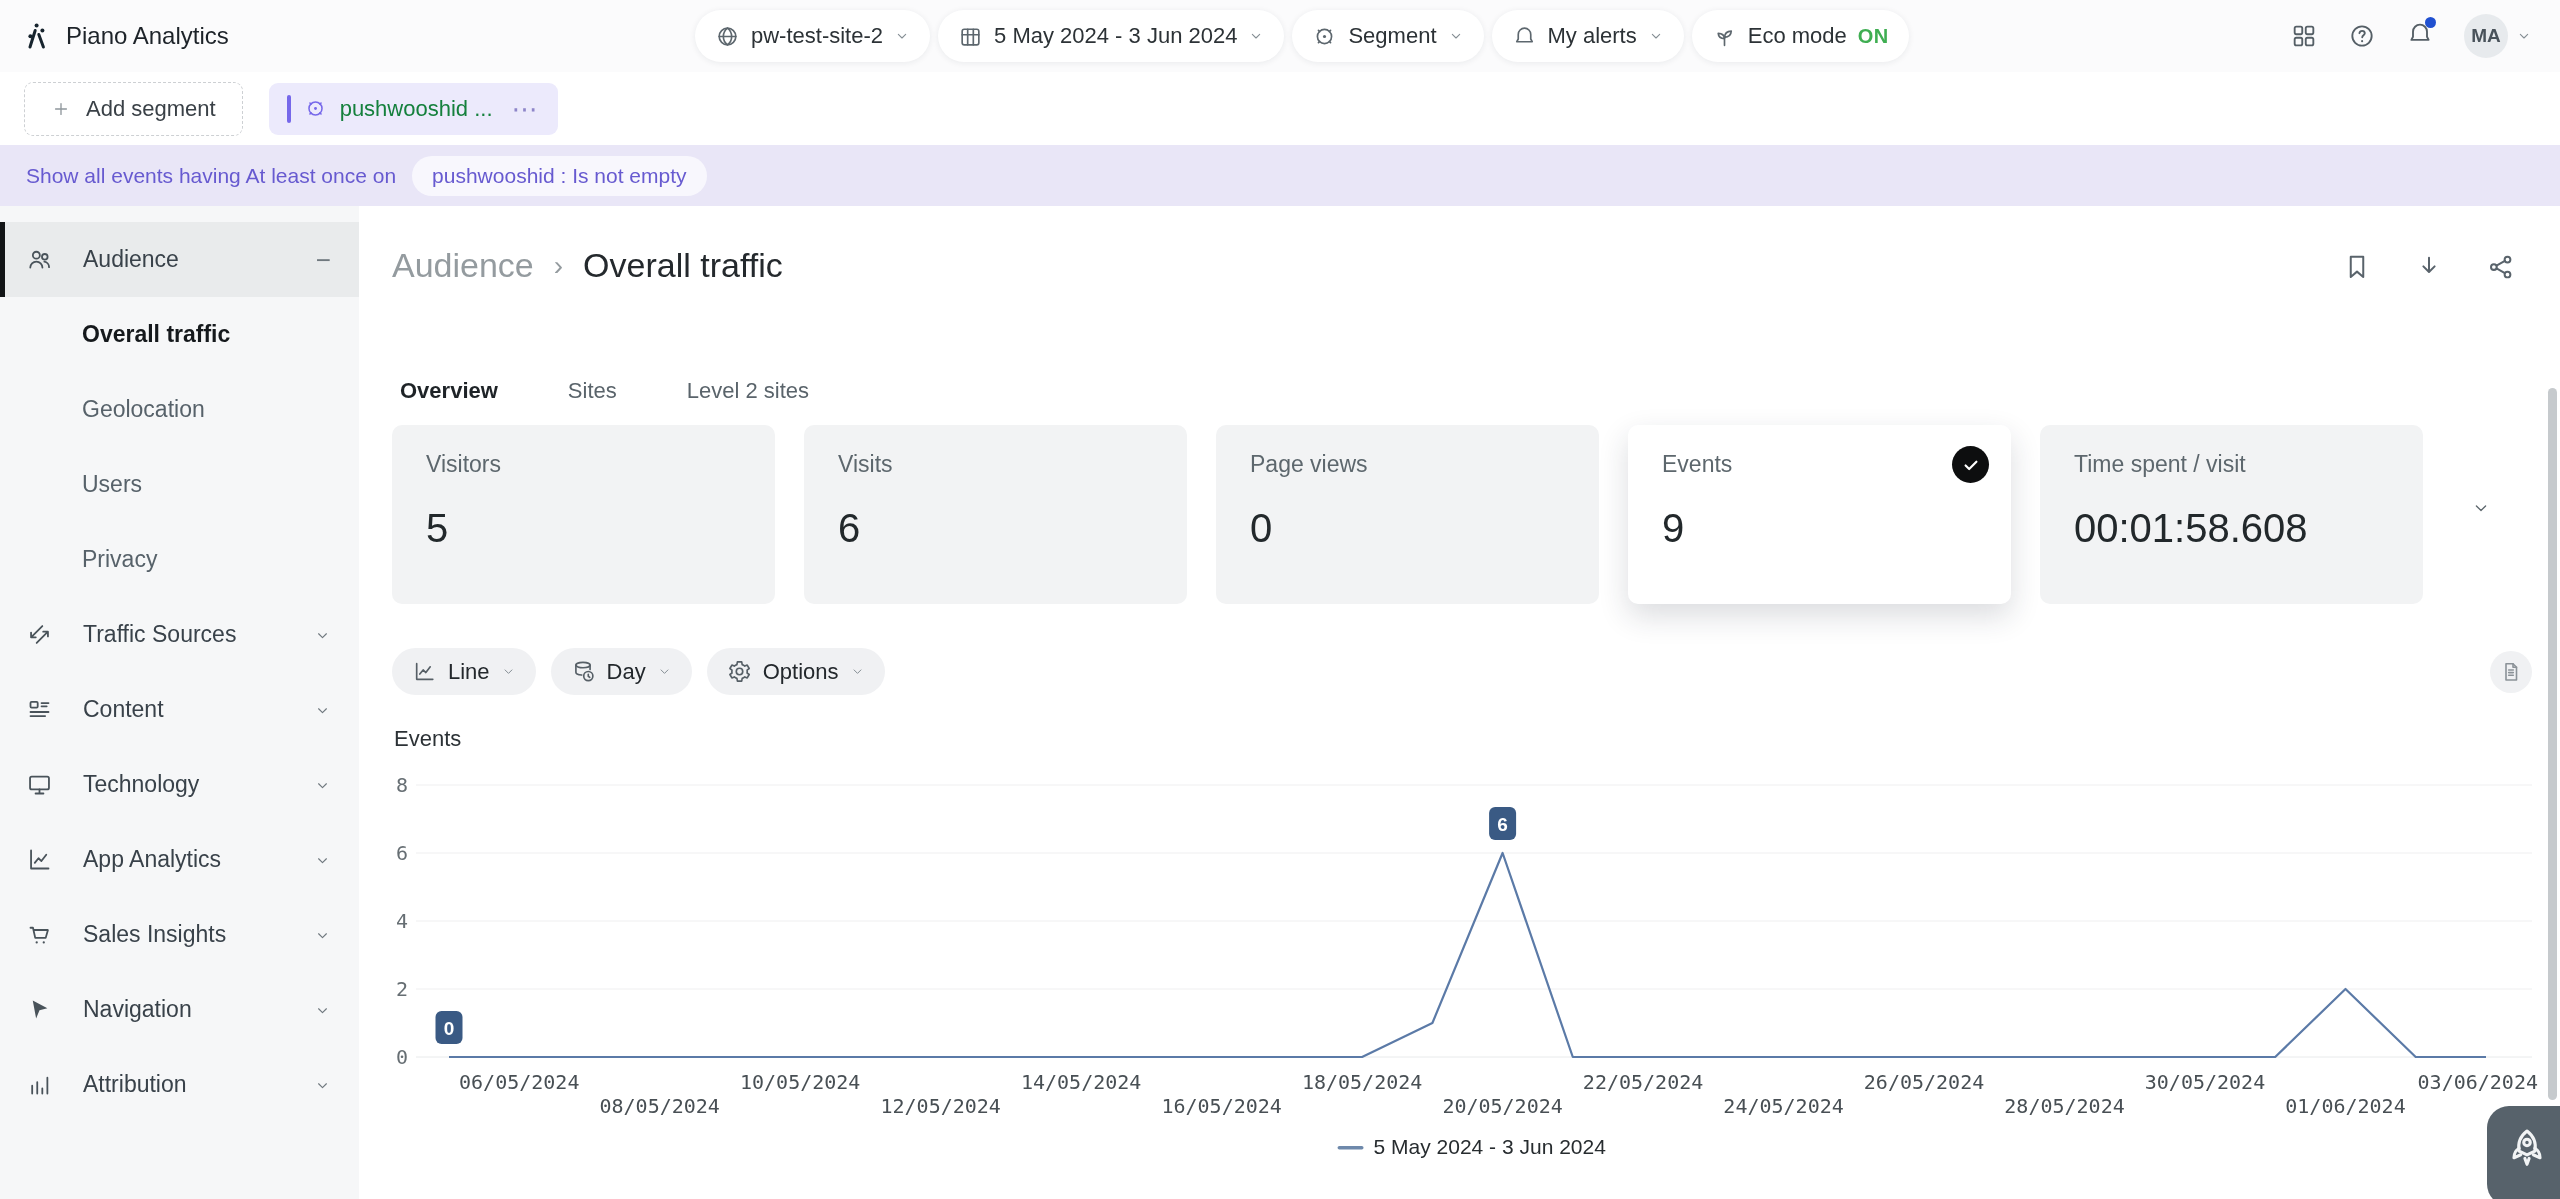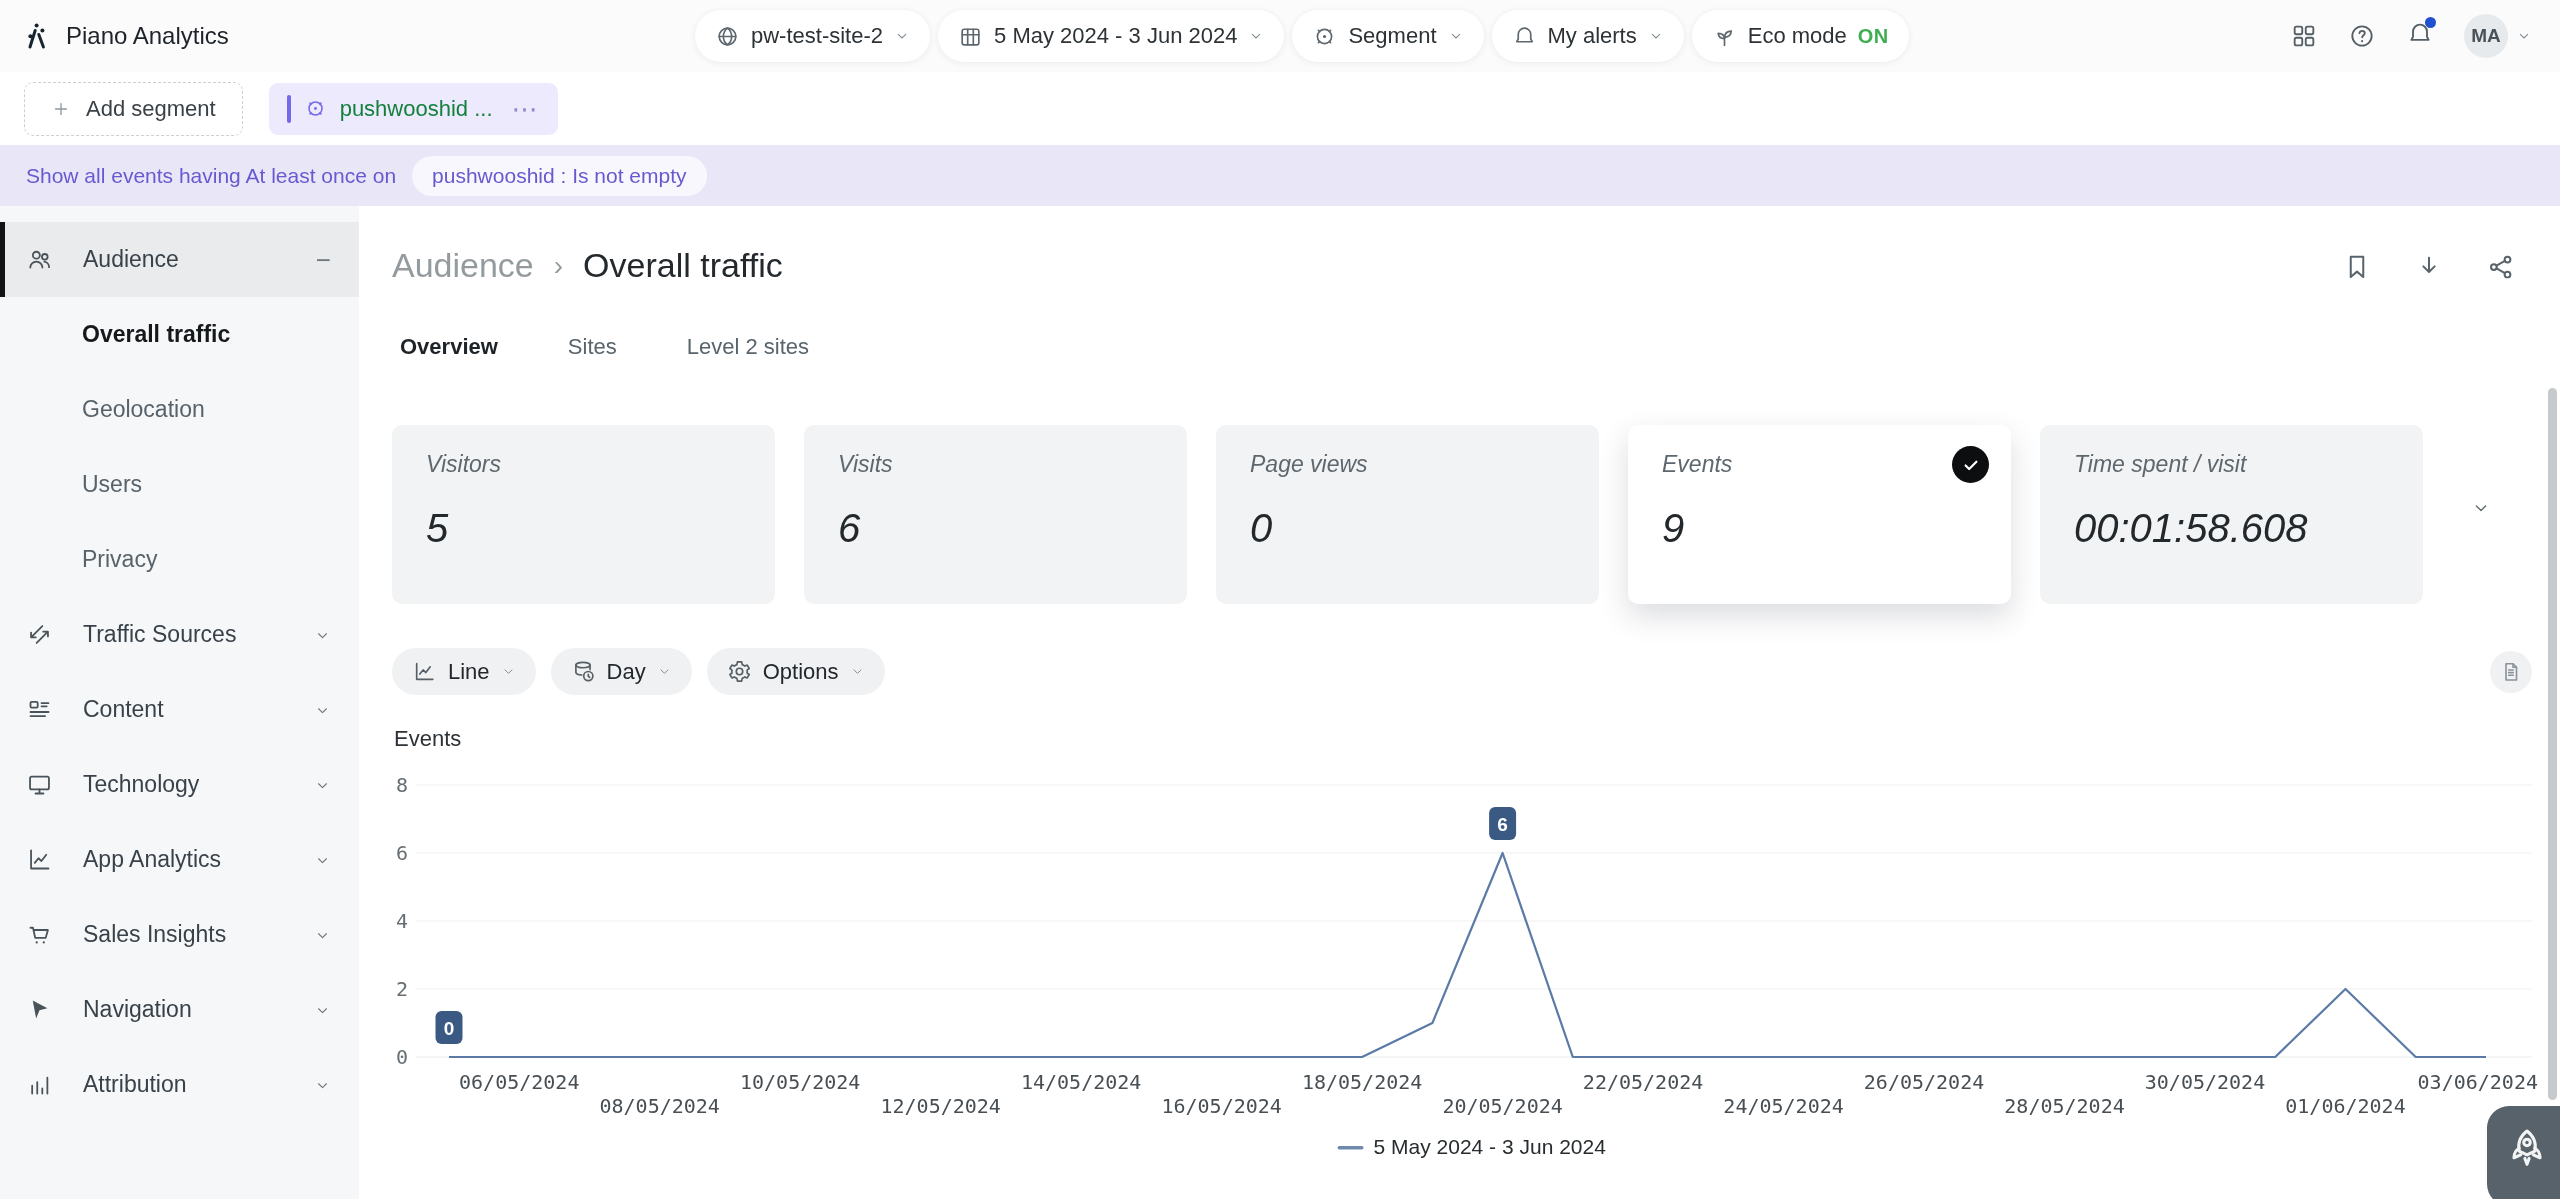--- a/index.html
+++ b/index.html
@@ -62,26 +62,26 @@
 
   
   .main{position:absolute;left:359px;top:206px;width:2201px;height:993px;background:#ffffff;}
   .breadcrumb{position:absolute;left:33px;top:40px;display:flex;align-items:center;gap:20px;font-size:34px;}
   .bc-parent{color:#949b9f;cursor:pointer;}
   .bc-sep{color:#949b9f;font-size:28px;}
   .bc-current{color:#24292d;}
   .head-actions{position:absolute;right:44px;top:46px;display:flex;align-items:center;gap:42px;}
   .head-actions .icn{color:#59636b;cursor:pointer;}
   .tabs{position:absolute;left:41px;top:128px;display:flex;gap:70px;}
-  .tab{font-size:22px;color:#5a646b;cursor:pointer;padding-bottom:8px;}
+  .tab{font-size:22px;color:#5a646b;cursor:pointer;padding-bottom:8px;margin-top:44px;}
   .tab.active{color:#1e2327;font-weight:700;}
 
   .cards{position:absolute;left:33px;top:219px;display:flex;gap:29px;}
   .card{width:383px;height:179px;border-radius:10px;background:#f2f3f4;box-sizing:border-box;
-        padding:26px 34px;position:relative;cursor:pointer;font-style:italic;}
+        padding:26px 34px;position:relative;cursor:pointer;}
   .card-label{font-size:23px;color:#5d676d;}
   .card-value{font-size:40px;color:#22282b;margin-top:28px;}
   .card.selected{background:#ffffff;box-shadow:0 12px 30px rgba(30,40,55,.16);}
   .card-check{position:absolute;top:21px;right:22px;width:37px;height:37px;border-radius:50%;
               background:#0d0e0f;display:flex;align-items:center;justify-content:center;color:#ffffff;}
   .cards-chev{position:absolute;left:2112px;top:292px;color:#5d676d;cursor:pointer;}
 
   .controls{position:absolute;left:33px;top:442px;display:flex;gap:15px;}
   .ctrl-pill{height:47px;border-radius:24px;background:#f0f1f3;display:flex;align-items:center;gap:11px;
              padding:0 20px;font-size:22px;color:#23282c;cursor:pointer;}

